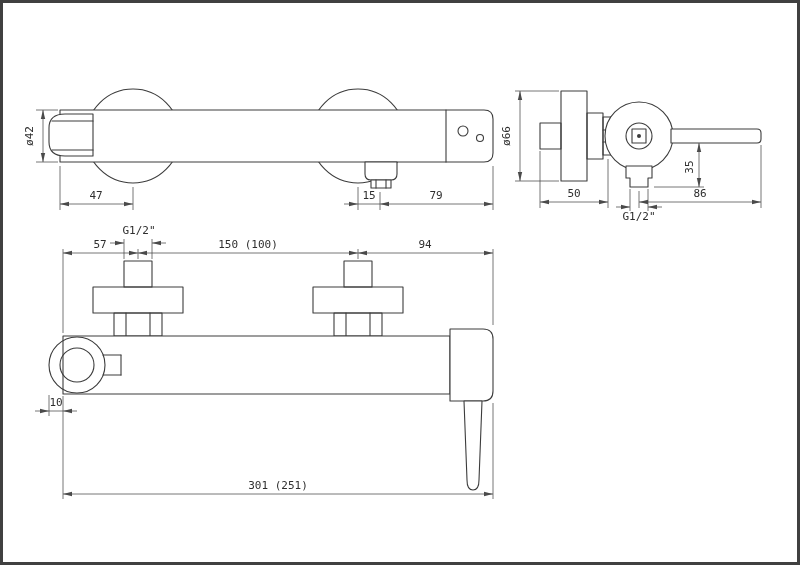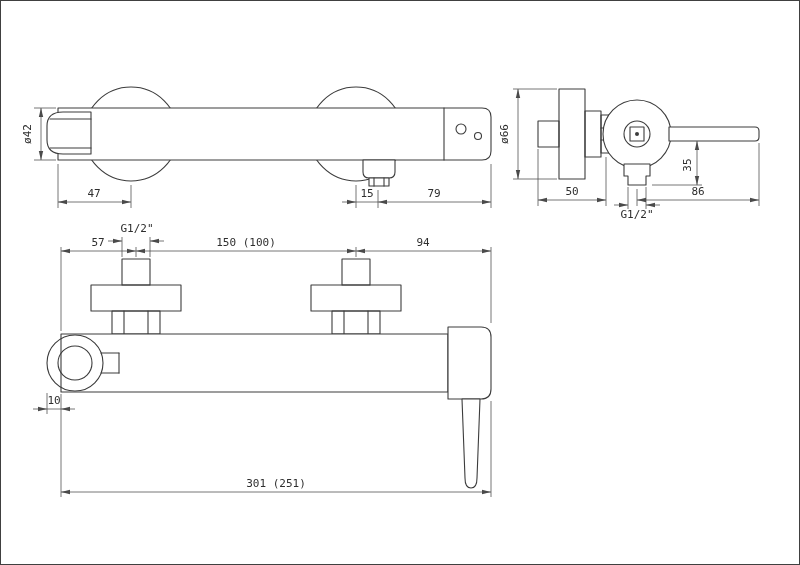--- a/index.html
+++ b/index.html
@@ -1,16 +1,16 @@
 <!DOCTYPE html>
 <html><head>
 <meta charset="utf-8">
 <style>
   html,body{margin:0;padding:0;background:#ffffff;}
-  .page{width:800px;height:565px;background:#ffffff;box-sizing:border-box;border:1px solid #404040;overflow:hidden;}
+  .page{width:800px;height:565px;background:#ffffff;box-sizing:border-box;border:3px solid #404040;overflow:hidden;}
   svg{display:block;}
   .shape{stroke:#3c3c3c;stroke-width:1.1;fill:none;stroke-linecap:round;stroke-linejoin:round;}
   .shape .filled{fill:#ffffff;}
   .dim{stroke:#4a4a4a;stroke-width:0.75;fill:none;}
   .dim-text{font-family:"DejaVu Sans Mono","Liberation Mono",monospace;font-size:11px;fill:#2e2e2e;stroke:none;text-anchor:middle;}
 </style>
 </head>
 <body>
 
 <div class="page">

